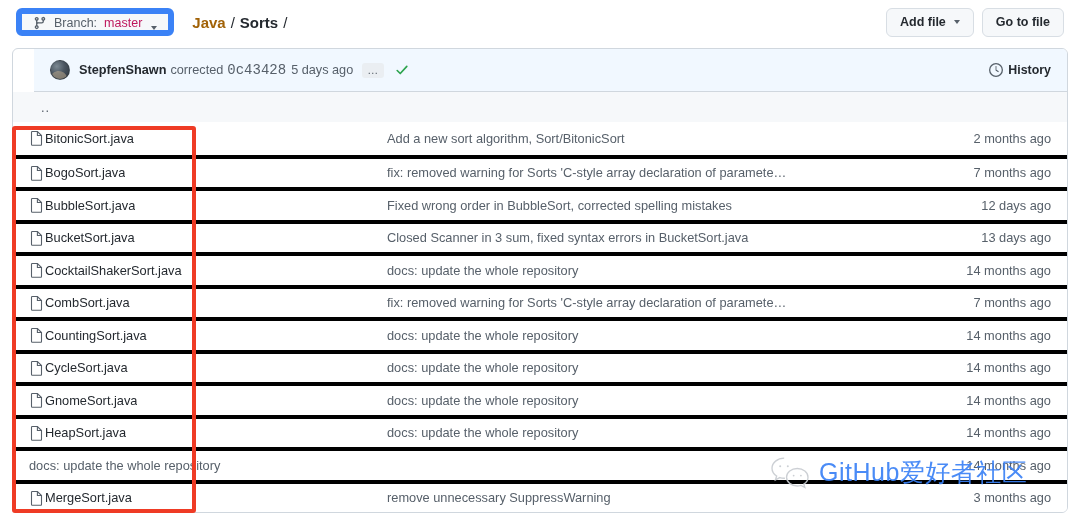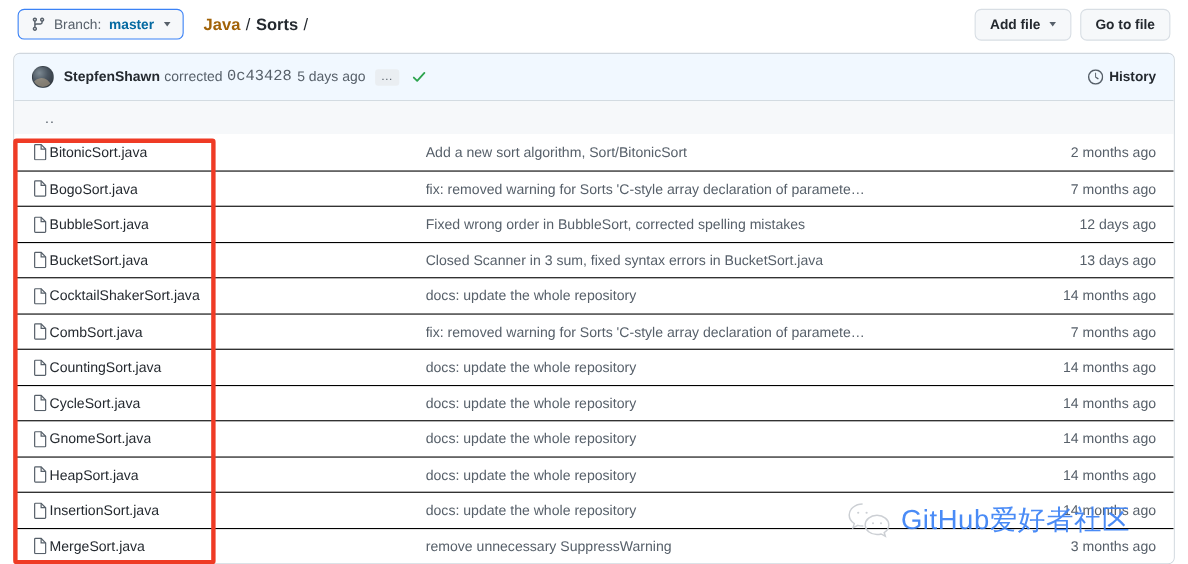--- a/index.html
+++ b/index.html
@@ -11,28 +11,28 @@
     overflow: hidden;
   }
   .page { position: relative; width: 1080px; height: 513px; background:#fff; }
 
   
   .topbar {
     position: absolute; left: 0; top: 0; width: 1080px; height: 44px;
     display: flex; align-items: center; padding: 0 16px;
   }
   .branch-btn {
-    display: flex; align-items: center; gap: 7px;
+    display: flex; align-items: flex-end; gap: 7px;
     height: 28px; padding: 0 11px;
-    border: 1px solid #3b82f6; border-radius: 6px;
+    border: 6px solid #3b82f6; border-radius: 6px;
     background: #f6f8fa; color: #24292f;
     font-size: 12.5px; cursor: pointer; white-space: nowrap;
   }
   .branch-btn .lbl-light { color:#57606a; font-weight:400; }
-  .branch-btn .lbl-strong { color:#0369a1; font-weight:700; }
+  .branch-btn .lbl-strong { color:#be185d; font-weight:400; }
   .caret {
     width: 0; height: 0; margin-left: 2px;
     border-left: 3.5px solid transparent;
     border-right: 3.5px solid transparent;
     border-top: 4px solid #57606a;
   }
   .icon-svg { display:block; }
 
   .breadcrumb {
     margin-left: 18px; font-size: 15px; color: #24292f;
@@ -59,21 +59,21 @@
     width: 1056px;
     border: 1px solid #d0d7de; border-radius: 6px;
     overflow: hidden; background: #fff;
   }
 
   
   .commitbar {
     display: flex; align-items: center;
     height: 43px; padding: 16px 16px;
     background: #f1f8ff; border-bottom: 1px solid #d0d7de;
-    font-size: 12.7px; color: #24292f;
+    font-size: 12.7px; color: #24292f; margin-left: 21px;
   }
   .avatar {
     width: 20px; height: 20px; border-radius: 50%;
     margin-right: 9px; flex: none;
     background: radial-gradient(circle at 32% 30%, #7d8a93 0%, #4a5560 45%, #2b3138 100%);
     border: 1px solid rgba(27,31,36,.15);
     overflow: hidden; position: relative;
   }
   .avatar::after {
     content:""; position:absolute; left:-2px; bottom:-1px;
@@ -96,21 +96,21 @@
   .check { margin-left: 11px; display:flex; align-items:center; }
   .history {
     margin-left: auto; display: flex; align-items: center; gap: 5px;
     color: #24292f; font-size: 12.4px; font-weight: 600; cursor: pointer;
   }
 
   
   .row {
     display: flex; align-items: center;
     height: 32.5px; padding: 0 16px;
-    border-top: 1px solid #000000;
+    border-top: 4px solid #000000;
     background: #fff; font-size: 12.8px;
   }
   .row:first-of-type { border-top: none; }
   .row-up { height: 30px; background: #f6f8fa; border-top: none; }
   .row-up .updots {
     color: #57606a; font-size: 12.8px; letter-spacing: 1px;
     padding-left: 12px; cursor: pointer;
   }
 
   .cell-name {
@@ -338,29 +338,20 @@
                 <path d="M3.25 1.5h5.19L12.5 5.56v8.94a.75.75 0 0 1-.75.75h-8.5a.75.75 0 0 1-.75-.75V2.25a.75.75 0 0 1 .75-.75Z"></path>
                 <path d="M8.4 1.6v3.9h3.9"></path>
               </svg>
             </span>
             <span class="fname">HeapSort.java</span>
           </div>
           <div class="cell-msg">docs: update the whole repository</div>
           <div class="cell-time">14 months ago</div>
         </div>
         <div class="row">
-          <div class="cell-name">
-            <span>
-              <svg class="file-icon" viewBox="0 0 16 16" fill="none" stroke="#57606a" stroke-width="1.1">
-                <path d="M3.25 1.5h5.19L12.5 5.56v8.94a.75.75 0 0 1-.75.75h-8.5a.75.75 0 0 1-.75-.75V2.25a.75.75 0 0 1 .75-.75Z"></path>
-                <path d="M8.4 1.6v3.9h3.9"></path>
-              </svg>
-            </span>
-            <span class="fname">InsertionSort.java</span>
-          </div>
           <div class="cell-msg">docs: update the whole repository</div>
           <div class="cell-time">14 months ago</div>
         </div>
         <div class="row">
           <div class="cell-name">
             <span>
               <svg class="file-icon" viewBox="0 0 16 16" fill="none" stroke="#57606a" stroke-width="1.1">
                 <path d="M3.25 1.5h5.19L12.5 5.56v8.94a.75.75 0 0 1-.75.75h-8.5a.75.75 0 0 1-.75-.75V2.25a.75.75 0 0 1 .75-.75Z"></path>
                 <path d="M8.4 1.6v3.9h3.9"></path>
               </svg>

